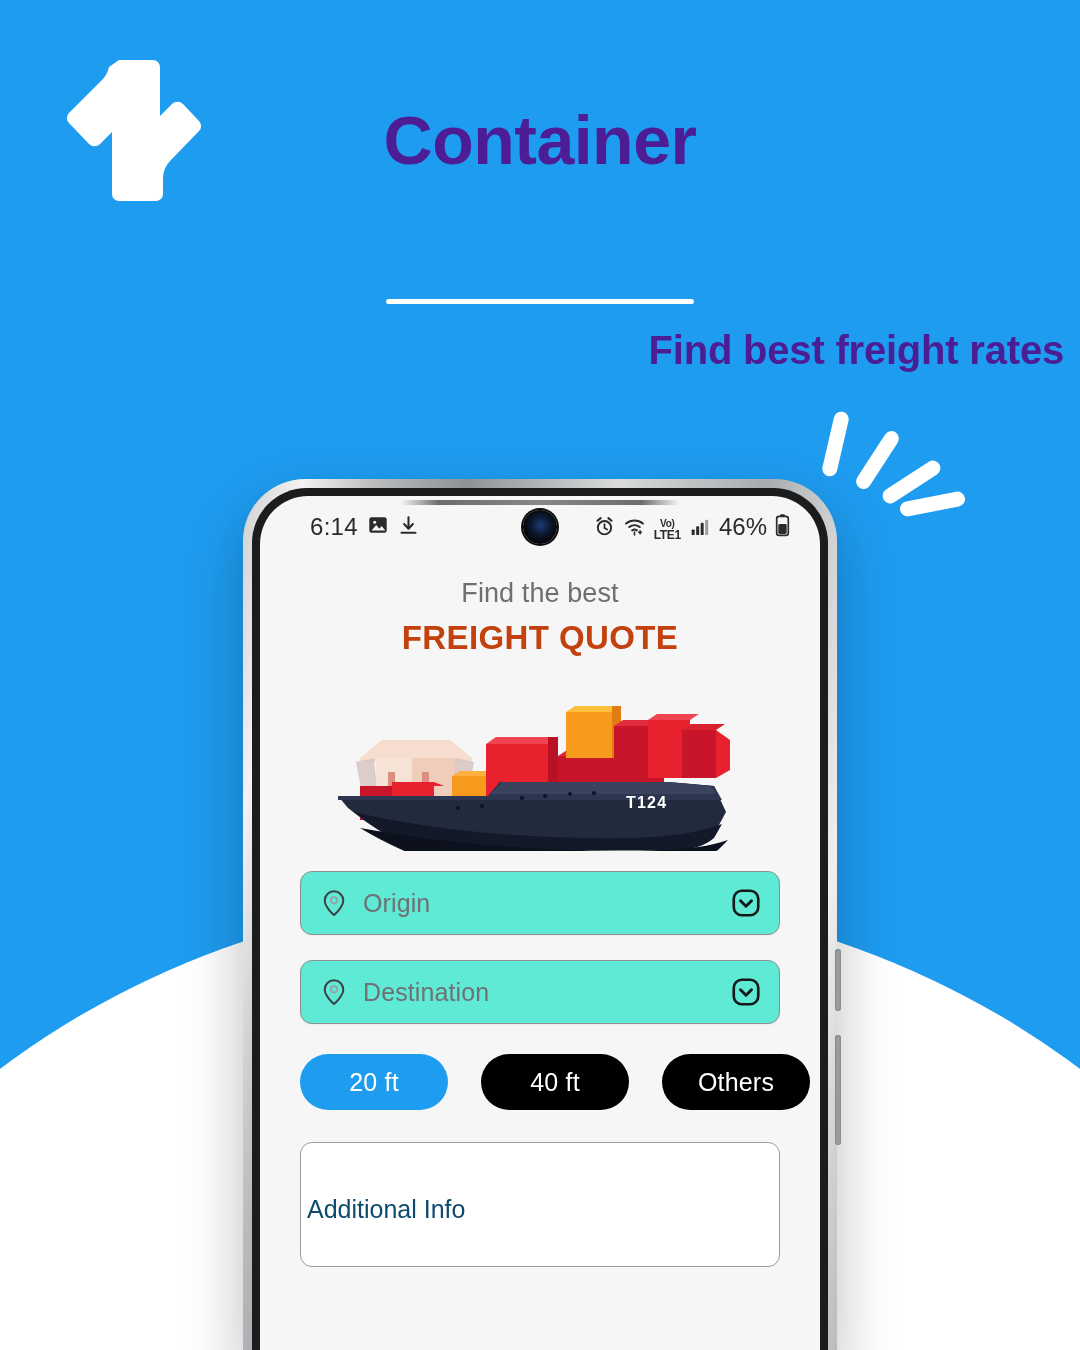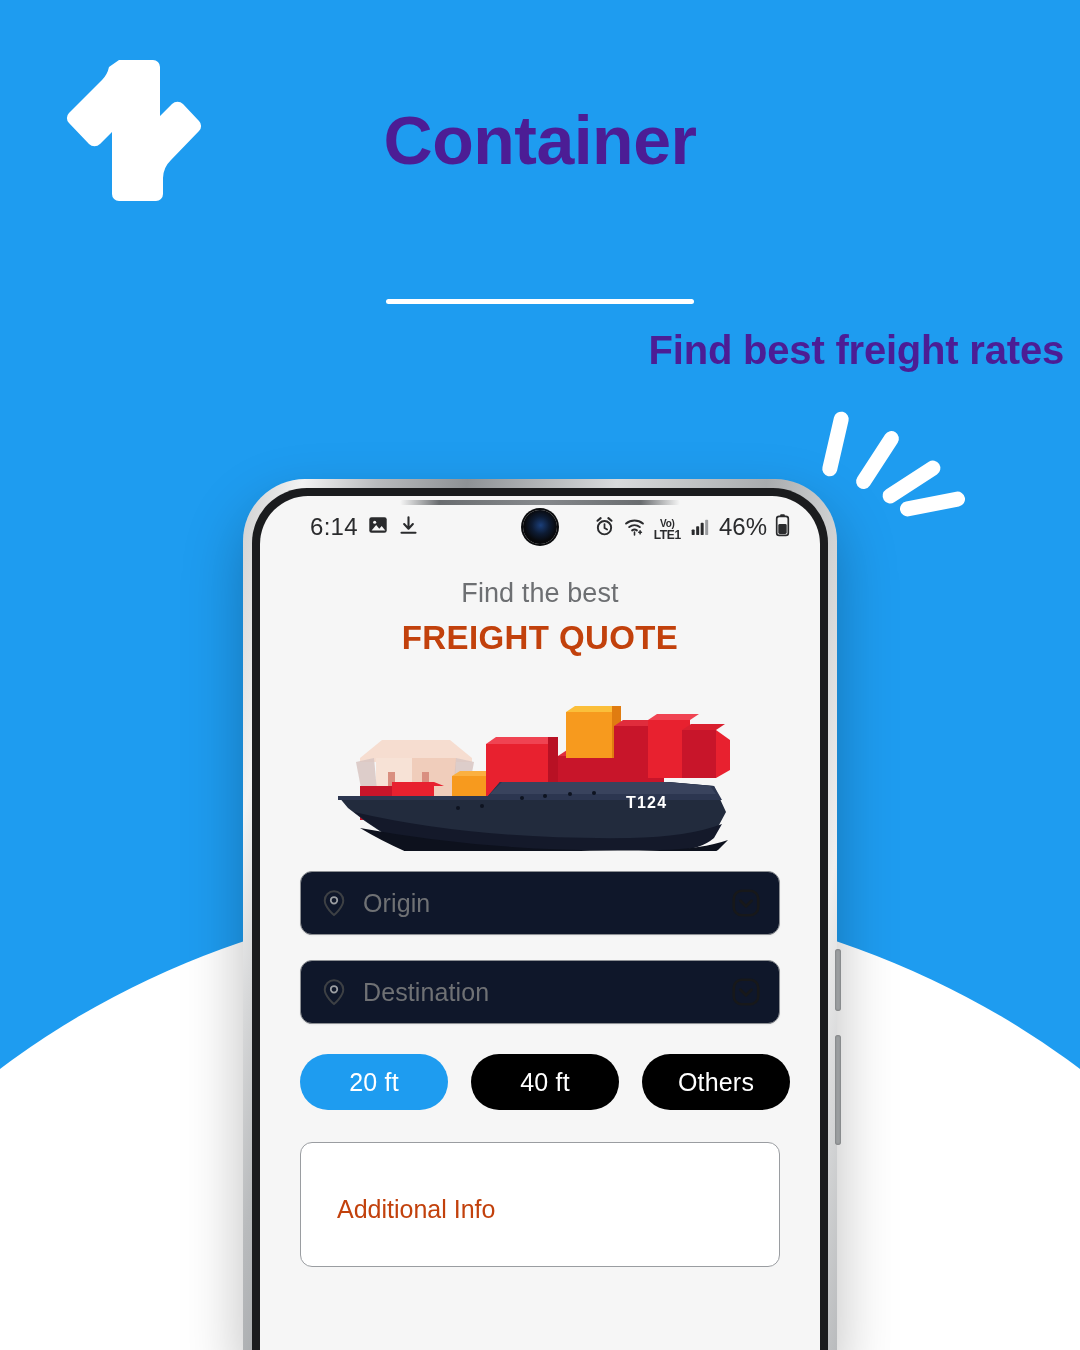--- a/index.html
+++ b/index.html
@@ -119,44 +119,44 @@
   }
   .freight-quote{
     text-align:center;color:#c2410c;font-size:33px;font-weight:700;
     margin-top:10px;letter-spacing:.4px;
   }
 
   .ship-wrap{margin-top:26px;height:170px;display:flex;align-items:center;justify-content:center;}
   .ship-wrap svg{width:420px;height:165px;}
 
   .field{
-    margin-top:18px;height:64px;background:#0f172a;
+    margin-top:18px;height:64px;background:#5eead4;
     border:1.6px solid #8d9094;border-radius:12px;
     display:flex;align-items:center;padding:0 18px;box-sizing:border-box;
     box-shadow:0 1px 2px rgba(0,0,0,.05);
   }
   .field .pin{width:30px;height:30px;flex:none;margin-right:14px;}
   .field .ph{color:#6f7174;font-size:25px;font-weight:400;letter-spacing:.1px;}
   .field .chev{margin-left:auto;width:30px;height:30px;flex:none;}
 
-  .chips{display:flex;gap:23px;margin-top:30px;}
+  .chips{display:flex;gap:33px;margin-top:30px;}
   .chip{
     height:56px;min-width:148px;border-radius:28px;
     display:flex;align-items:center;justify-content:center;
     color:#ffffff;font-size:25px;font-weight:400;letter-spacing:.2px;
     box-sizing:border-box;padding:0 18px;
   }
   .chip.sel{background:#1e9cf0;}
   .chip.un{background:#000000;}
 
   .textarea{
     margin-top:32px;height:125px;background:#ffffff;
     border:1.6px solid #9a9da1;border-radius:12px;
-    box-sizing:border-box;padding:52px 22px 0 36px;
-    color:#c2410c;font-size:25px;font-weight:400;
+    box-sizing:border-box;padding:52px 22px 0 6px;
+    color:#0c4a6e;font-size:25px;font-weight:400;
   }
 </style>
 </head>
 <body>
 
 <div class="stage">
 
   <div class="bg-arc"></div>
 
   <div class="logo">

